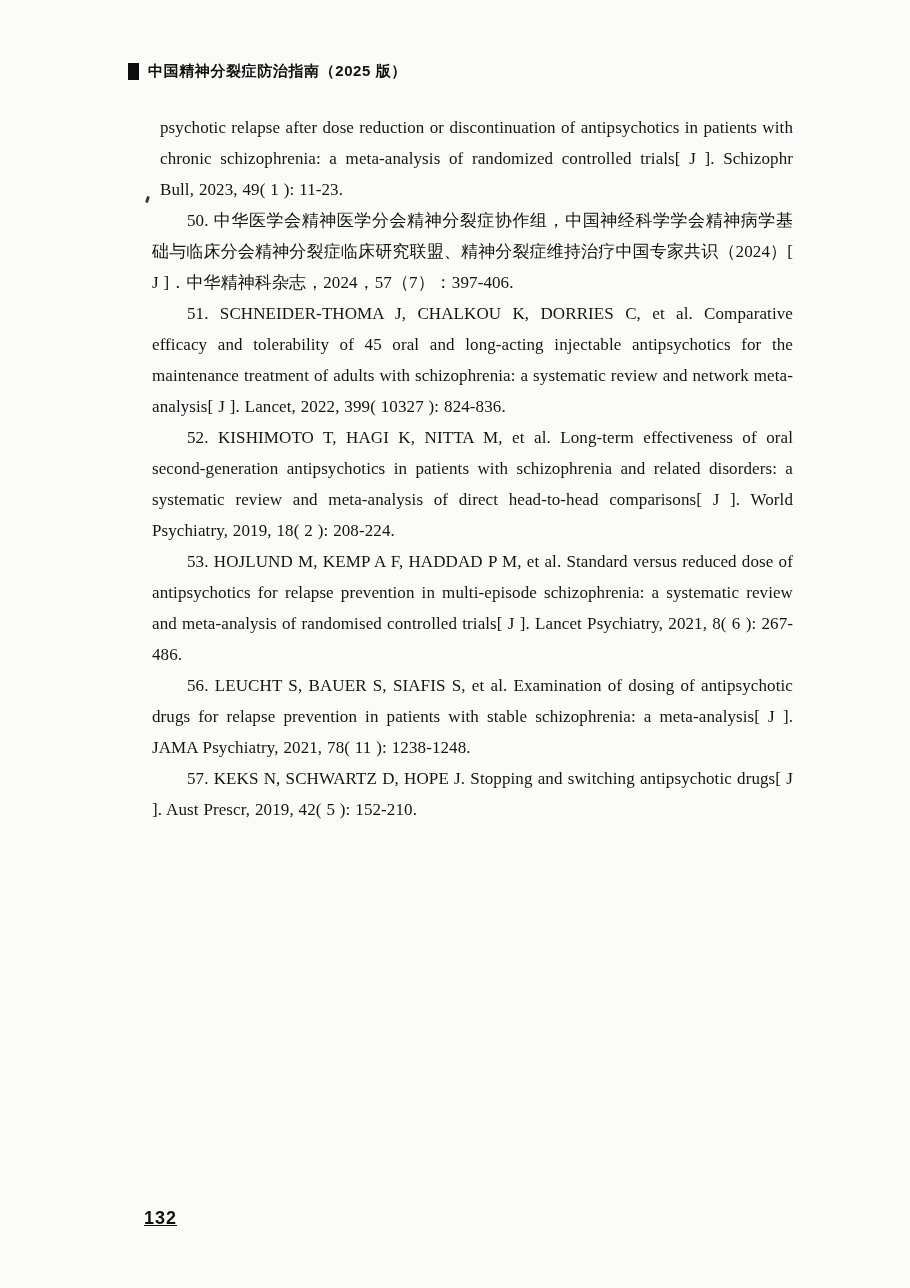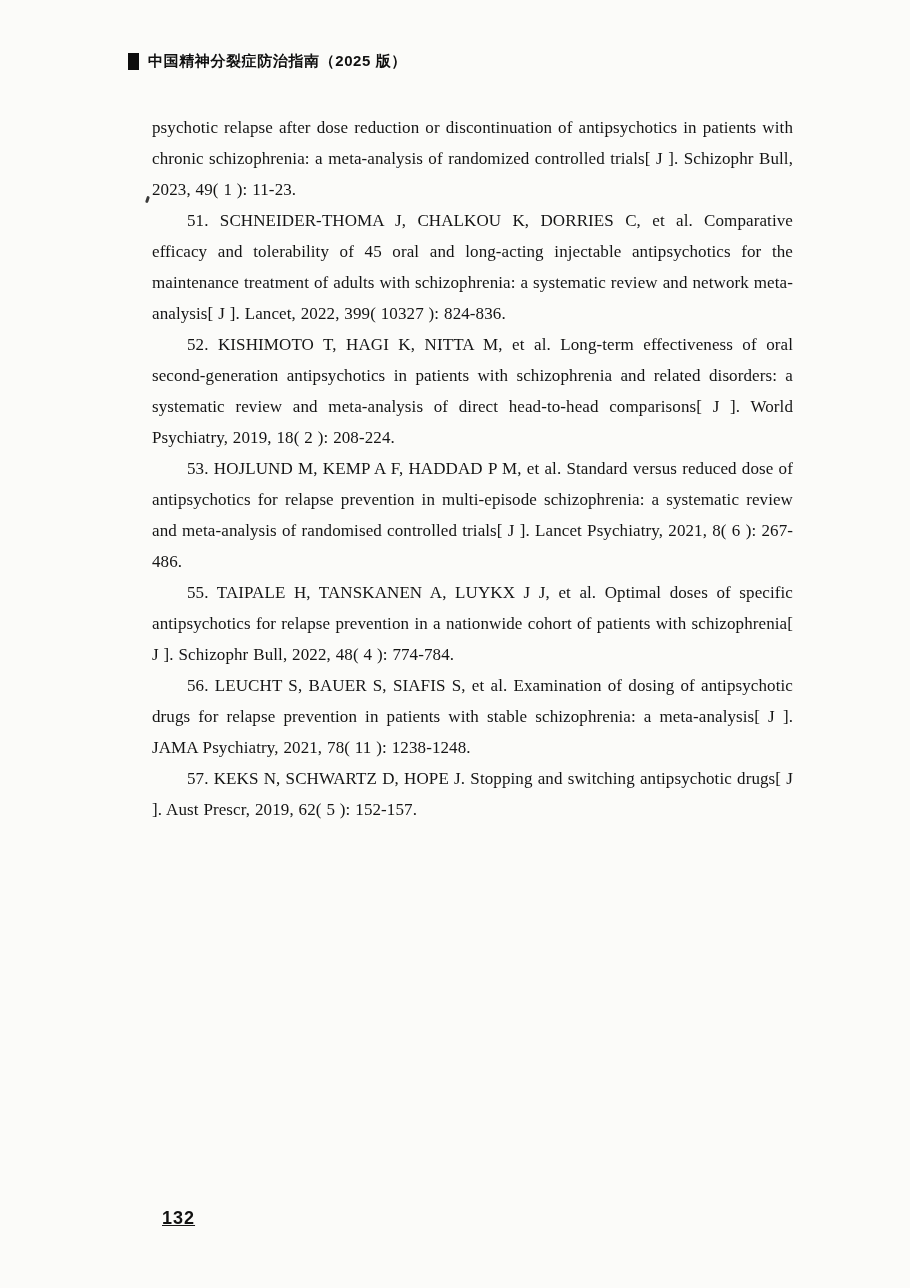--- a/index.html
+++ b/index.html
@@ -11,21 +11,21 @@
     position: relative;
     width: 910px;
     height: 1288px;
     background: #fbfbf9;
     overflow: hidden;
     font-family: "Liberation Serif", "DejaVu Serif", serif;
     color: #151515;
   }
   .page-header {
     position: absolute;
-    top: 52px;
+    top: 62px;
     left: 128px;
     display: flex;
     align-items: center;
     gap: 9px;
   }
   .header-bar {
     display: inline-block;
     width: 11px;
     height: 17px;
     background: #0d0d0d;
@@ -49,34 +49,35 @@
     font-size: 17px;
     line-height: 31px;
     text-align: justify;
     text-indent: 35px;
     letter-spacing: 0.1px;
     word-spacing: 0.5px;
     color: #141414;
   }
   .ref.cont {
     text-indent: 0;
+    margin-left: 8px;
   }
   .scan-speck {
     position: absolute;
     left: 146px;
     top: 196px;
     width: 3px;
     height: 7px;
     background: #3a3a3a;
     border-radius: 2px;
     transform: rotate(18deg);
   }
   .page-footer {
     position: absolute;
-    left: 162px;
+    left: 144px;
     top: 1208px;
     text-decoration: underline;
   }
   .page-number {
     font-family: "Liberation Sans", "DejaVu Sans", sans-serif;
     font-weight: 700;
     font-size: 18px;
     letter-spacing: 1px;
     color: #111;
   }
@@ -88,25 +89,25 @@
 
   <header class="page-header">
     <span class="header-bar"></span>
     <span class="header-title">中国精神分裂症防治指南（2025 版）</span>
   </header>
 
   <span class="scan-speck"></span>
 
   <main class="content">
     <p class="ref cont">psychotic relapse after dose reduction or discontinuation of antipsychotics in patients with chronic schizophrenia: a meta-analysis of randomized controlled trials[ J ]. Schizophr Bull, 2023, 49( 1 ): 11-23.</p>
+    <p class="ref">50. 中华医学会精神医学分会精神分裂症协作组，中国神经科学学会精神病学基础与临床分会精神分裂症临床研究联盟、精神分裂症维持治疗中国专家共识（2024）[ J ]．中华精神科杂志，2024，57（7）：397-406.</p>
     <p class="ref">51. SCHNEIDER-THOMA J, CHALKOU K, DORRIES C, et al. Comparative efficacy and tolerability of 45 oral and long-acting injectable antipsychotics for the maintenance treatment of adults with schizophrenia: a systematic review and network meta-analysis[ J ]. Lancet, 2022, 399( 10327 ): 824-836.</p>
     <p class="ref">52. KISHIMOTO T, HAGI K, NITTA M, et al. Long-term effectiveness of oral second-generation antipsychotics in patients with schizophrenia and related disorders: a systematic review and meta-analysis of direct head-to-head comparisons[ J ]. World Psychiatry, 2019, 18( 2 ): 208-224.</p>
     <p class="ref">53. HOJLUND M, KEMP A F, HADDAD P M, et al. Standard versus reduced dose of antipsychotics for relapse prevention in multi-episode schizophrenia: a systematic review and meta-analysis of randomised controlled trials[ J ]. Lancet Psychiatry, 2021, 8( 6 ): 267-486.</p>
-    <p class="ref">55. TAIPALE H, TANSKANEN A, LUYKX J J, et al. Optimal doses of specific antipsychotics for relapse prevention in a nationwide cohort of patients with schizophrenia[ J ]. Schizophr Bull, 2022, 48( 4 ): 774-784.</p>
     <p class="ref">56. LEUCHT S, BAUER S, SIAFIS S, et al. Examination of dosing of antipsychotic drugs for relapse prevention in patients with stable schizophrenia: a meta-analysis[ J ]. JAMA Psychiatry, 2021, 78( 11 ): 1238-1248.</p>
-    <p class="ref">57. KEKS N, SCHWARTZ D, HOPE J. Stopping and switching antipsychotic drugs[ J ]. Aust Prescr, 2019, 62( 5 ): 152-157.</p>
+    <p class="ref">57. KEKS N, SCHWARTZ D, HOPE J. Stopping and switching antipsychotic drugs[ J ]. Aust Prescr, 2019, 42( 5 ): 152-210.</p>
   </main>
 
   <footer class="page-footer">
     <span class="page-number">132</span>
   </footer>
 
 </div>
 
 </body></html>

